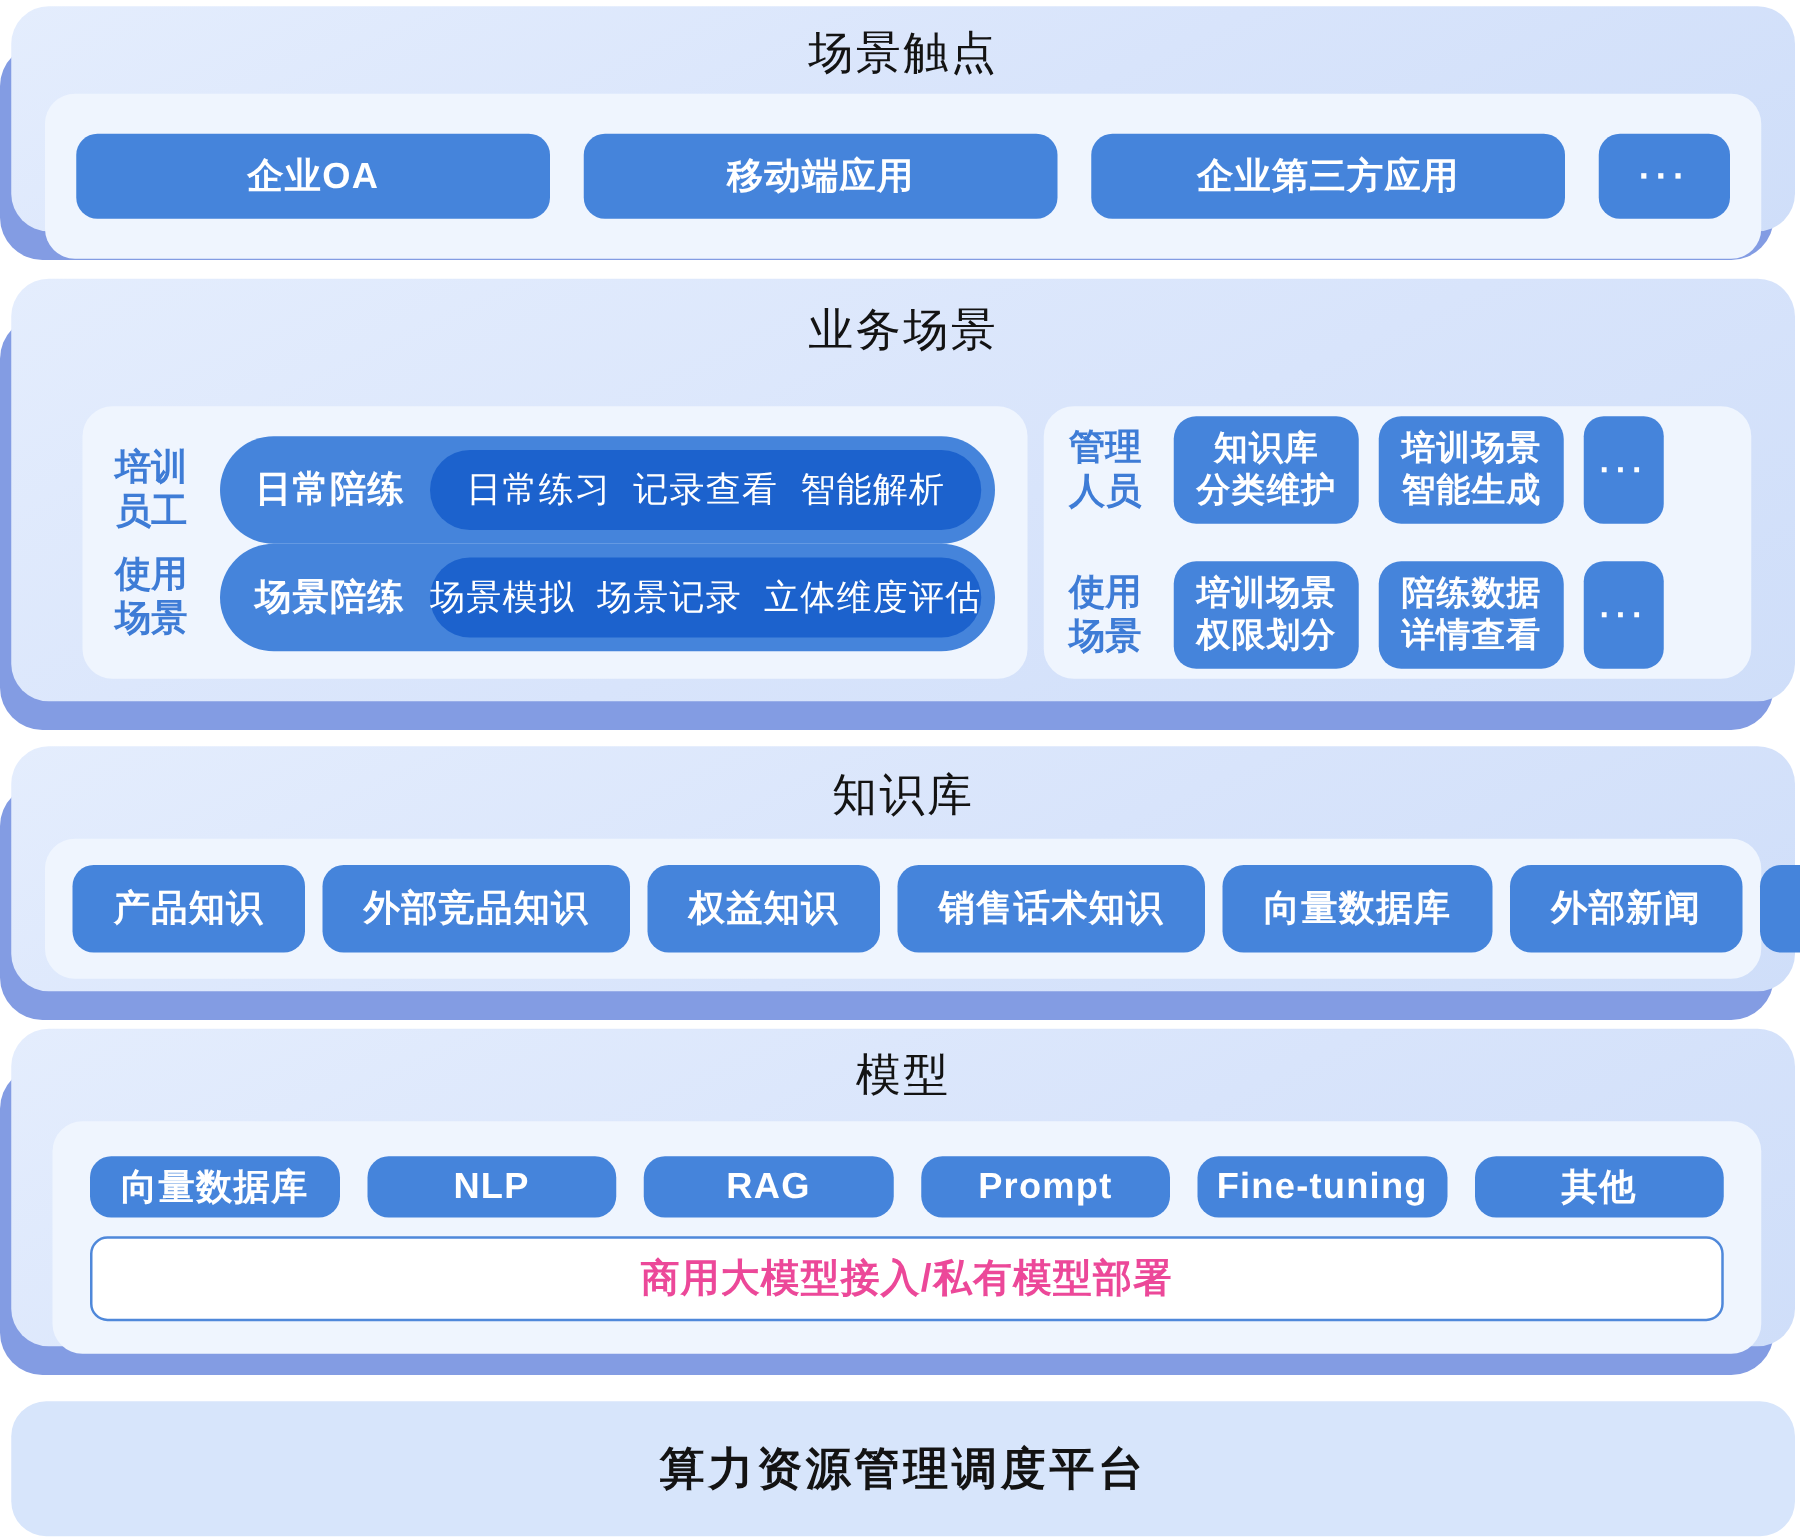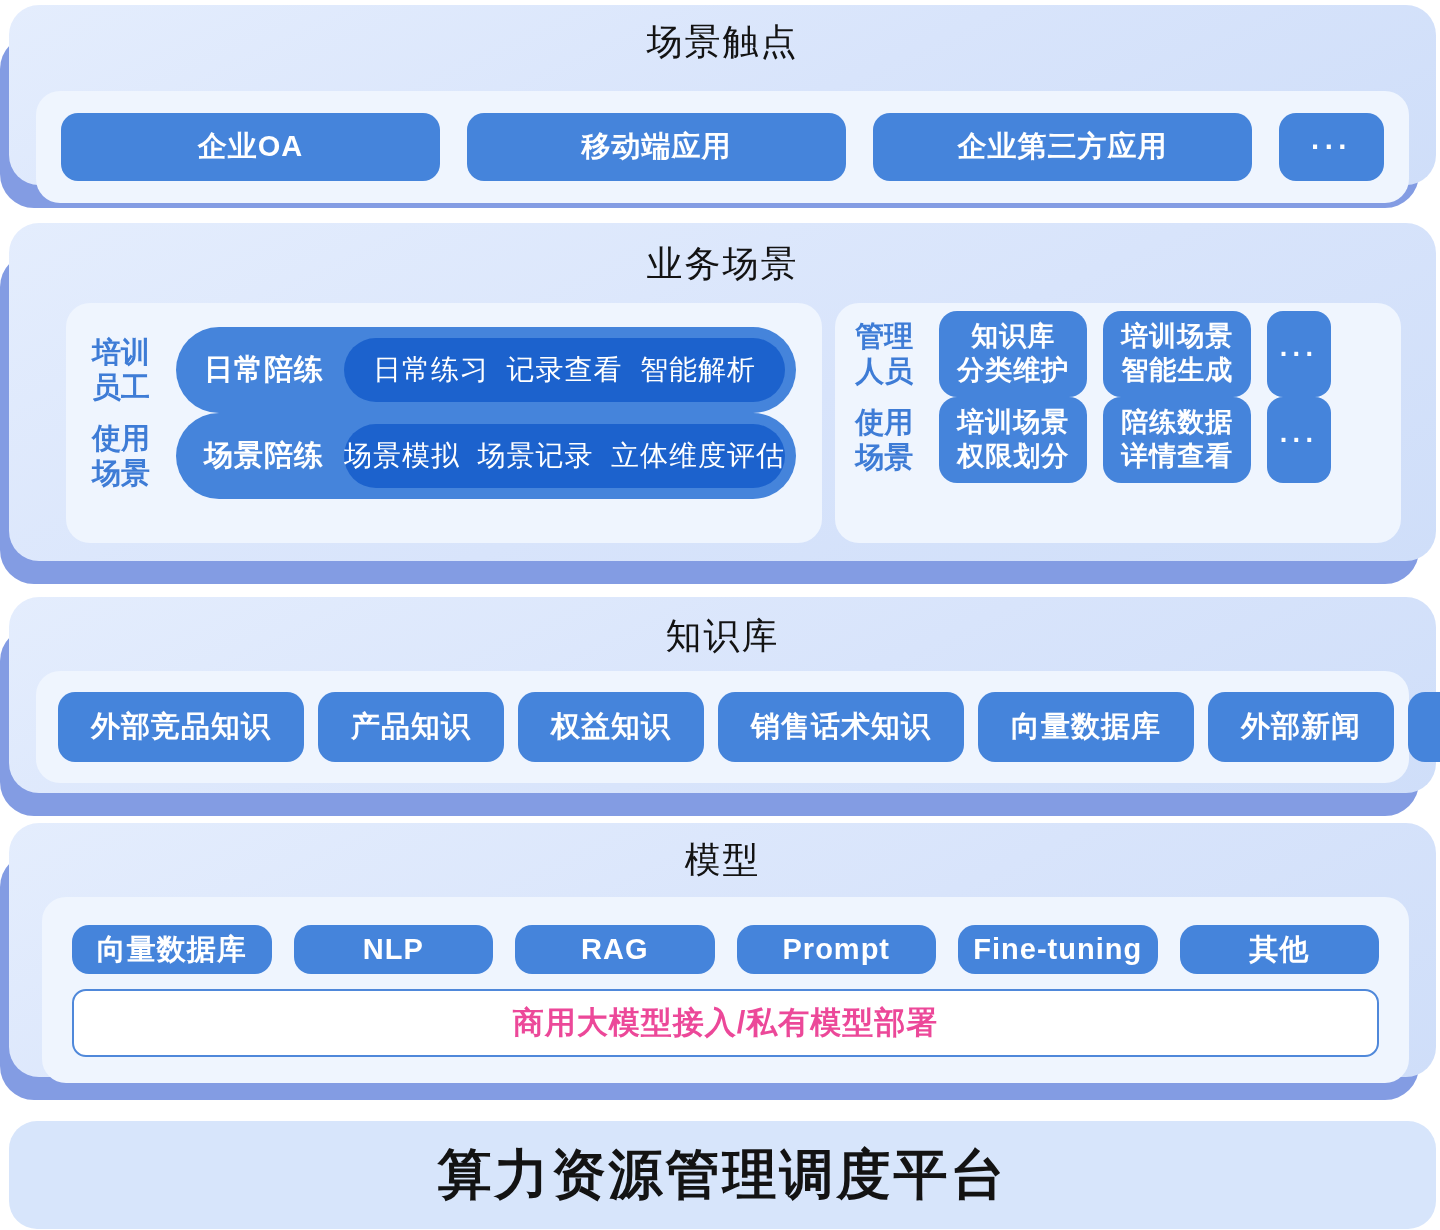--- a/index.html
+++ b/index.html
@@ -32,31 +32,31 @@
     background:#4584db;color:#ffffff;border-radius:17px;
     display:flex;align-items:center;justify-content:center;
     font-size:29px;font-weight:600;letter-spacing:1px;
   }
   .dots{letter-spacing:4px;font-weight:700;}
 
   
   .sec-touch{margin-top:5px;height:180px;}
   .sec-touch .panel{padding-top:14px;}
   .sec-touch .white-inner{
-    margin:26px 27px 0;height:112px;
+    margin:10px 27px 0;height:132px;
     display:flex;align-items:center;padding:0 25px;gap:27px;
   }
   .sec-touch .btn{flex:1;height:68px;}
   .sec-touch .btn.small{flex:0 0 105px;}
 
   
   .sec-biz{margin-top:38px;height:338px;}
   .sec-biz .panel{padding-top:18px;}
   .biz-row{margin:16px 35px 0 57px;height:240px;display:flex;gap:13px;}
-  .biz-panel{border-radius:24px;display:flex;flex-direction:column;}
+  .biz-panel{border-radius:24px;display:flex;flex-direction:column;justify-content:space-between;margin-top:22px;}
   .biz-left{flex:753;padding:24px 26px;}
   .biz-right{flex:583;padding:8px 20px;}
   .biz-line{display:flex;align-items:center;gap:16px;height:86px;}
   .role-label{
     width:68px;flex:0 0 68px;color:#3e7cd6;font-size:29px;font-weight:700;
     line-height:1.22;white-space:pre-line;text-align:left;
   }
   .scenario-pill{
     flex:1;height:86px;background:#4584db;border-radius:44px;
     display:flex;align-items:center;padding:0 11px 0 28px;gap:20px;box-sizing:border-box;
@@ -98,21 +98,21 @@
     height:64px;background:#ffffff;border:2px solid #4f88da;border-radius:14px;
     display:flex;align-items:center;justify-content:center;
     font-size:31px;font-weight:700;color:#ec4899;letter-spacing:1px;
   }
 
   
   .compute-bar{
     margin:44px 4px 0 9px;height:108px;
     background:#d7e5fb;border-radius:28px;
     display:flex;align-items:center;justify-content:center;
-    font-size:54px;font-weight:700;color:#131313;letter-spacing:3px;
+    font-size:36px;font-weight:700;color:#131313;letter-spacing:3px;
   }
 </style>
 </head>
 <body>
 
 <div class="stage">
 
   <div class="sec sec-touch">
     <div class="panel">
       <div class="sec-title">场景触点</div>
@@ -171,22 +171,22 @@
         </div>
 
       </div>
     </div>
   </div>
 
   <div class="sec sec-know">
     <div class="panel">
       <div class="sec-title">知识库</div>
       <div class="white-inner">
+        <div class="btn">产品知识</div>
         <div class="btn">外部竞品知识</div>
-        <div class="btn">产品知识</div>
         <div class="btn">权益知识</div>
         <div class="btn">销售话术知识</div>
         <div class="btn">向量数据库</div>
         <div class="btn">外部新闻</div>
         <div class="btn small dots">···</div>
       </div>
     </div>
   </div>
 
   <div class="sec sec-model">

